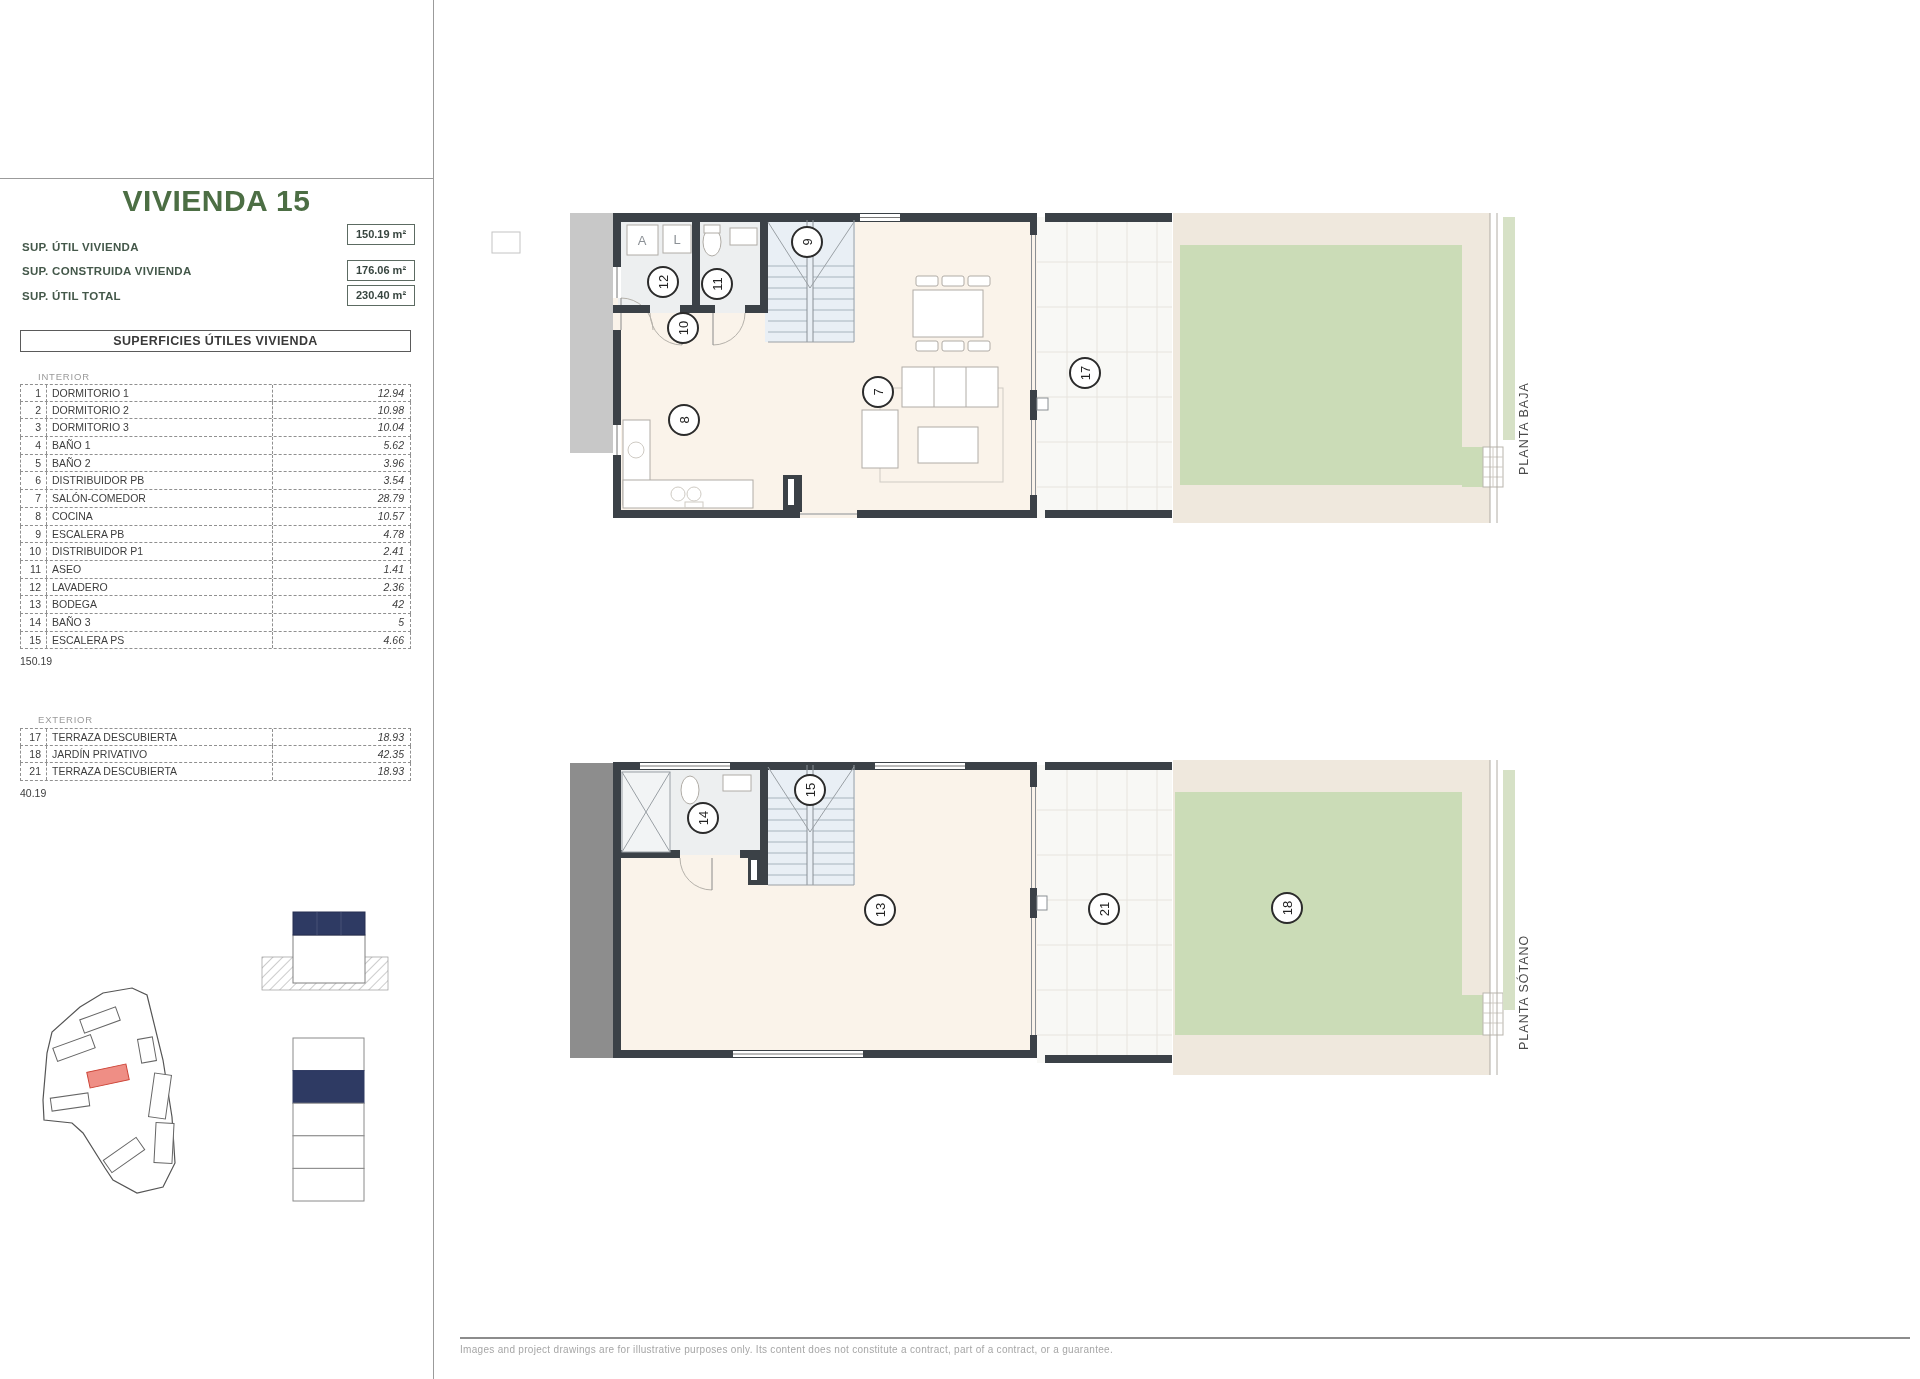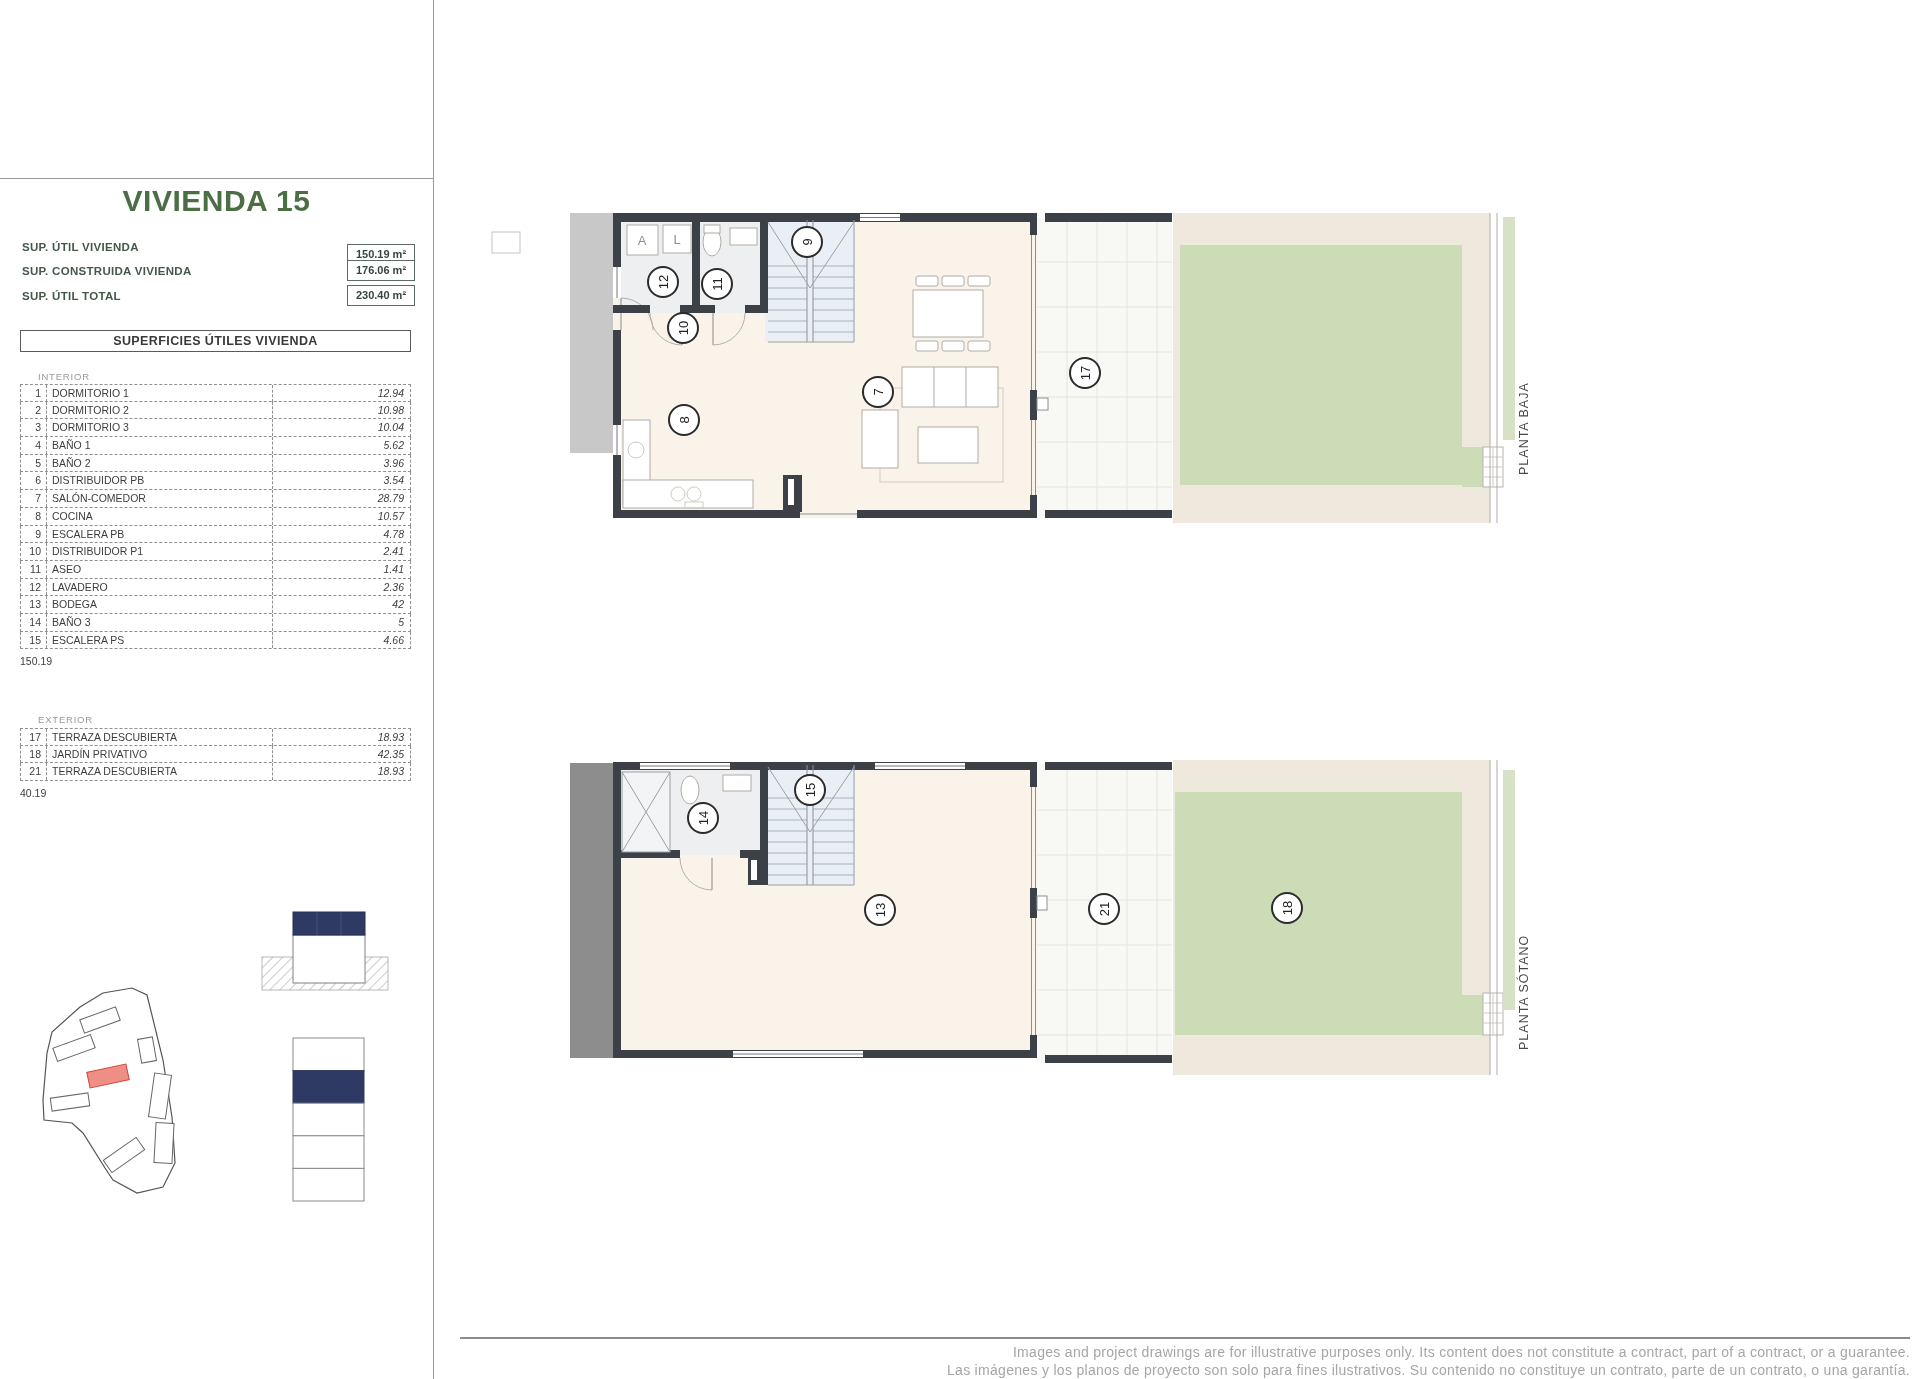--- a/index.html
+++ b/index.html
@@ -34,36 +34,36 @@
   svg .furn-open{stroke:#cfcbc4;stroke-width:1;fill:none;}
   svg .tread{stroke:#a7b4bd;stroke-width:1;fill:none;}
   svg .grid{stroke:#e7e4de;stroke-width:1;}
   svg .tagc{fill:#fff;stroke:#2b2b2b;stroke-width:2;}
   svg .tagt{font-family:"Liberation Sans",sans-serif;font-size:13px;fill:#222;}
   svg .plan-label{font-family:"Liberation Sans",sans-serif;font-size:12.5px;fill:#4a4a4a;letter-spacing:1px;}
   svg .glyph{font-family:"Liberation Sans",sans-serif;font-size:13px;fill:#8c9196;}
   svg .arc{stroke:#b5b1aa;stroke-width:1;fill:none;}
   
   .footer-rule{left:460px;top:1337px;width:1450px;height:0;border-top:2px solid #8c8c8c;}
-  .footer-line{left:460px;width:1450px;text-align:right;font-size:14px;color:#a6a6a6;letter-spacing:.3px;}
+  .footer-line{left:460px;width:1450px;text-align:left;font-size:10px;color:#a6a6a6;letter-spacing:.3px;}
 </style>
 </head>
 <body>
 
 <div class="page">
 
   <div class="abs v-divider"></div>
   <div class="abs h-topline"></div>
 
   <div class="abs title">VIVIENDA 15</div>
 
   <div class="abs stat-label" style="top:241px">SUP. ÚTIL VIVIENDA</div>
   <div class="abs stat-label" style="top:265px">SUP. CONSTRUIDA VIVIENDA</div>
   <div class="abs stat-label" style="top:290px">SUP. ÚTIL TOTAL</div>
-  <div class="abs stat-box" style="top:244px">150.19 m²</div>
+  <div class="abs stat-box" style="top:224px">150.19 m²</div>
   <div class="abs stat-box" style="top:260px">176.06 m²</div>
   <div class="abs stat-box" style="top:285px">230.40 m²</div>
 
   <div class="abs tbl-header">SUPERFICIES ÚTILES VIVIENDA</div>
   <div class="abs sec-label" style="top:371px">INTERIOR</div>
 
   <div class="abs atable" style="top:384px">
     <div class="trow first">
         <span class="c-num">1</span>
         <span class="c-name">DORMITORIO 1</span>
@@ -435,15 +435,14 @@
     <g>
         <circle class="tagc" cx="827" cy="188" r="15"></circle>
         <text class="tagt" transform="translate(827 188) rotate(-90)" text-anchor="middle" dy="4.5">18</text>
       </g>
 
     <text class="plan-label" transform="translate(1068 330) rotate(-90)">PLANTA SÓTANO</text>
   </svg>
 
   <div class="abs footer-rule"></div>
   <div class="abs footer-line" style="top:1344px">Images and project drawings are for illustrative purposes only. Its content does not constitute a contract, part of a contract, or a guarantee.</div>
-  <div class="abs footer-line" style="top:1362px">Las imágenes y los planos de proyecto son solo para fines ilustrativos. Su contenido no constituye un contrato, parte de un contrato, o una garantía.</div>
 
 </div>
 
 </body></html>

